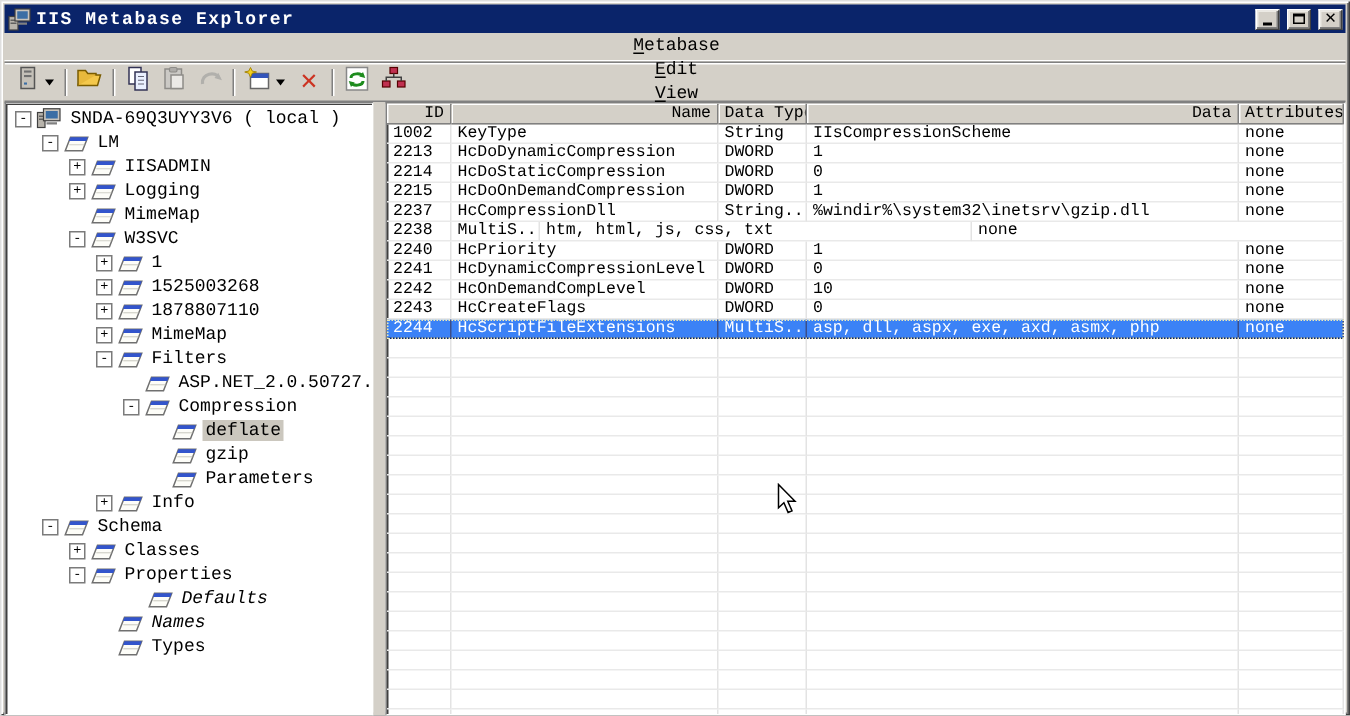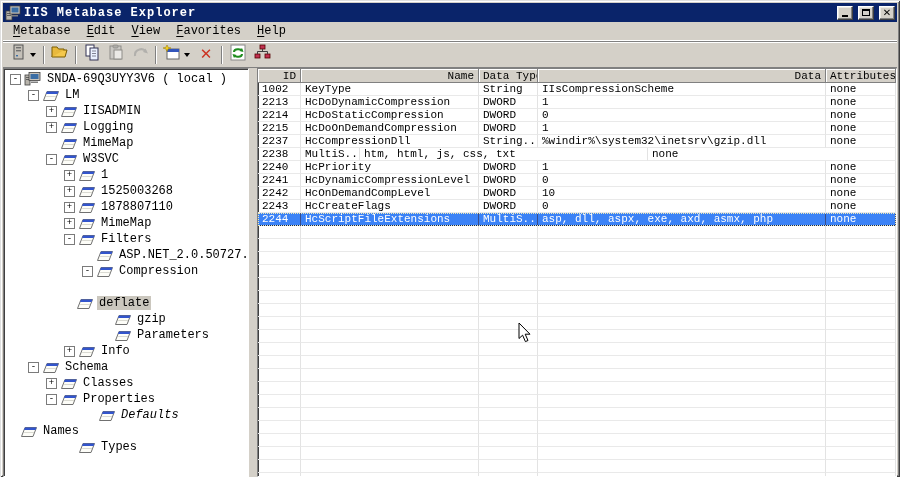--- a/index.html
+++ b/index.html
@@ -31,21 +31,21 @@
     display: flex; align-items: center; justify-content: center;
     font-size: 9px; line-height: 9px; color: #000;
   }
   .glyph-min { width: 6px; height: 2px; background: #000; margin-top: 7px; }
   .glyph-max { width: 8px; height: 7px; border: 1px solid #000; border-top: 2px solid #000; }
   .glyph-close { font-size: 10px; font-weight: bold; font-family: "DejaVu Sans", sans-serif; }
 
   
   .menubar {
     height: 19px; display: flex; align-items: center; padding-left: 2px;
-    font-size: 12px; background: #D4D0C8; border-bottom: 1px solid #FFFFFF;
+    font-size: 12px; background: #D4D0C8; border-bottom: 1px solid #FFFFFF; flex-direction: column;
   }
   .menu-item { padding: 1px 8px; color: #000; white-space: nowrap; }
   .menu-item u { text-underline-offset: 2px; }
 
   
   .toolbar {
     height: 27px; display: flex; align-items: center; padding-left: 3px;
     background: #D4D0C8; border-top: 1px solid #808080; border-bottom: 1px solid #808080;
     box-shadow: inset 0 1px 0 #FFFFFF;
   }
@@ -334,21 +334,21 @@
         </div>
         <div class="tree-row" style="padding-left: 76px;">
           <span class="expander">-</span>
           <span class="tree-icon"><svg width="18" height="14" viewBox="0 0 18 14">
               <path d="M1.5,12.5 L5,3.5 L16.5,3.5 L13,12.5 Z" fill="#FDFDF8" stroke="#707070" stroke-width="1"></path>
               <path d="M5,3.5 L16.5,3.5 L15.6,6 L4,6 Z" fill="#3355CC"></path>
               <line x1="4.2" y1="8.5" x2="14.2" y2="8.5" stroke="#D0D0C8" stroke-width="0.8"></line>
             </svg></span>
           <span class="tree-label">Compression</span>
         </div>
-        <div class="tree-row" style="padding-left: 56px; margin-top: 16px;">
+        <div class="tree-row" style="padding-left: 94px;">
           <span class="exp-space"></span>
           <span class="tree-icon"><svg width="18" height="14" viewBox="0 0 18 14">
               <path d="M1.5,12.5 L5,3.5 L16.5,3.5 L13,12.5 Z" fill="#FDFDF8" stroke="#707070" stroke-width="1"></path>
               <path d="M5,3.5 L16.5,3.5 L15.6,6 L4,6 Z" fill="#3355CC"></path>
               <line x1="4.2" y1="8.5" x2="14.2" y2="8.5" stroke="#D0D0C8" stroke-width="0.8"></line>
             </svg></span>
           <span class="tree-label selected">deflate</span>
         </div>
         <div class="tree-row" style="padding-left: 94px;">
           <span class="exp-space"></span>
@@ -406,21 +406,21 @@
         </div>
         <div class="tree-row" style="padding-left: 78px; font-style: italic;">
           <span class="exp-space"></span>
           <span class="tree-icon"><svg width="18" height="14" viewBox="0 0 18 14">
               <path d="M1.5,12.5 L5,3.5 L16.5,3.5 L13,12.5 Z" fill="#FDFDF8" stroke="#707070" stroke-width="1"></path>
               <path d="M5,3.5 L16.5,3.5 L15.6,6 L4,6 Z" fill="#3355CC"></path>
               <line x1="4.2" y1="8.5" x2="14.2" y2="8.5" stroke="#D0D0C8" stroke-width="0.8"></line>
             </svg></span>
           <span class="tree-label">Defaults</span>
         </div>
-        <div class="tree-row" style="">
+        <div class="tree-row" style="padding-left: 58px; font-style: italic;">
           <span class="exp-space"></span>
           <span class="tree-icon"><svg width="18" height="14" viewBox="0 0 18 14">
               <path d="M1.5,12.5 L5,3.5 L16.5,3.5 L13,12.5 Z" fill="#FDFDF8" stroke="#707070" stroke-width="1"></path>
               <path d="M5,3.5 L16.5,3.5 L15.6,6 L4,6 Z" fill="#3355CC"></path>
               <line x1="4.2" y1="8.5" x2="14.2" y2="8.5" stroke="#D0D0C8" stroke-width="0.8"></line>
             </svg></span>
           <span class="tree-label">Names</span>
         </div>
         <div class="tree-row" style="padding-left: 58px;">
           <span class="exp-space"></span>

